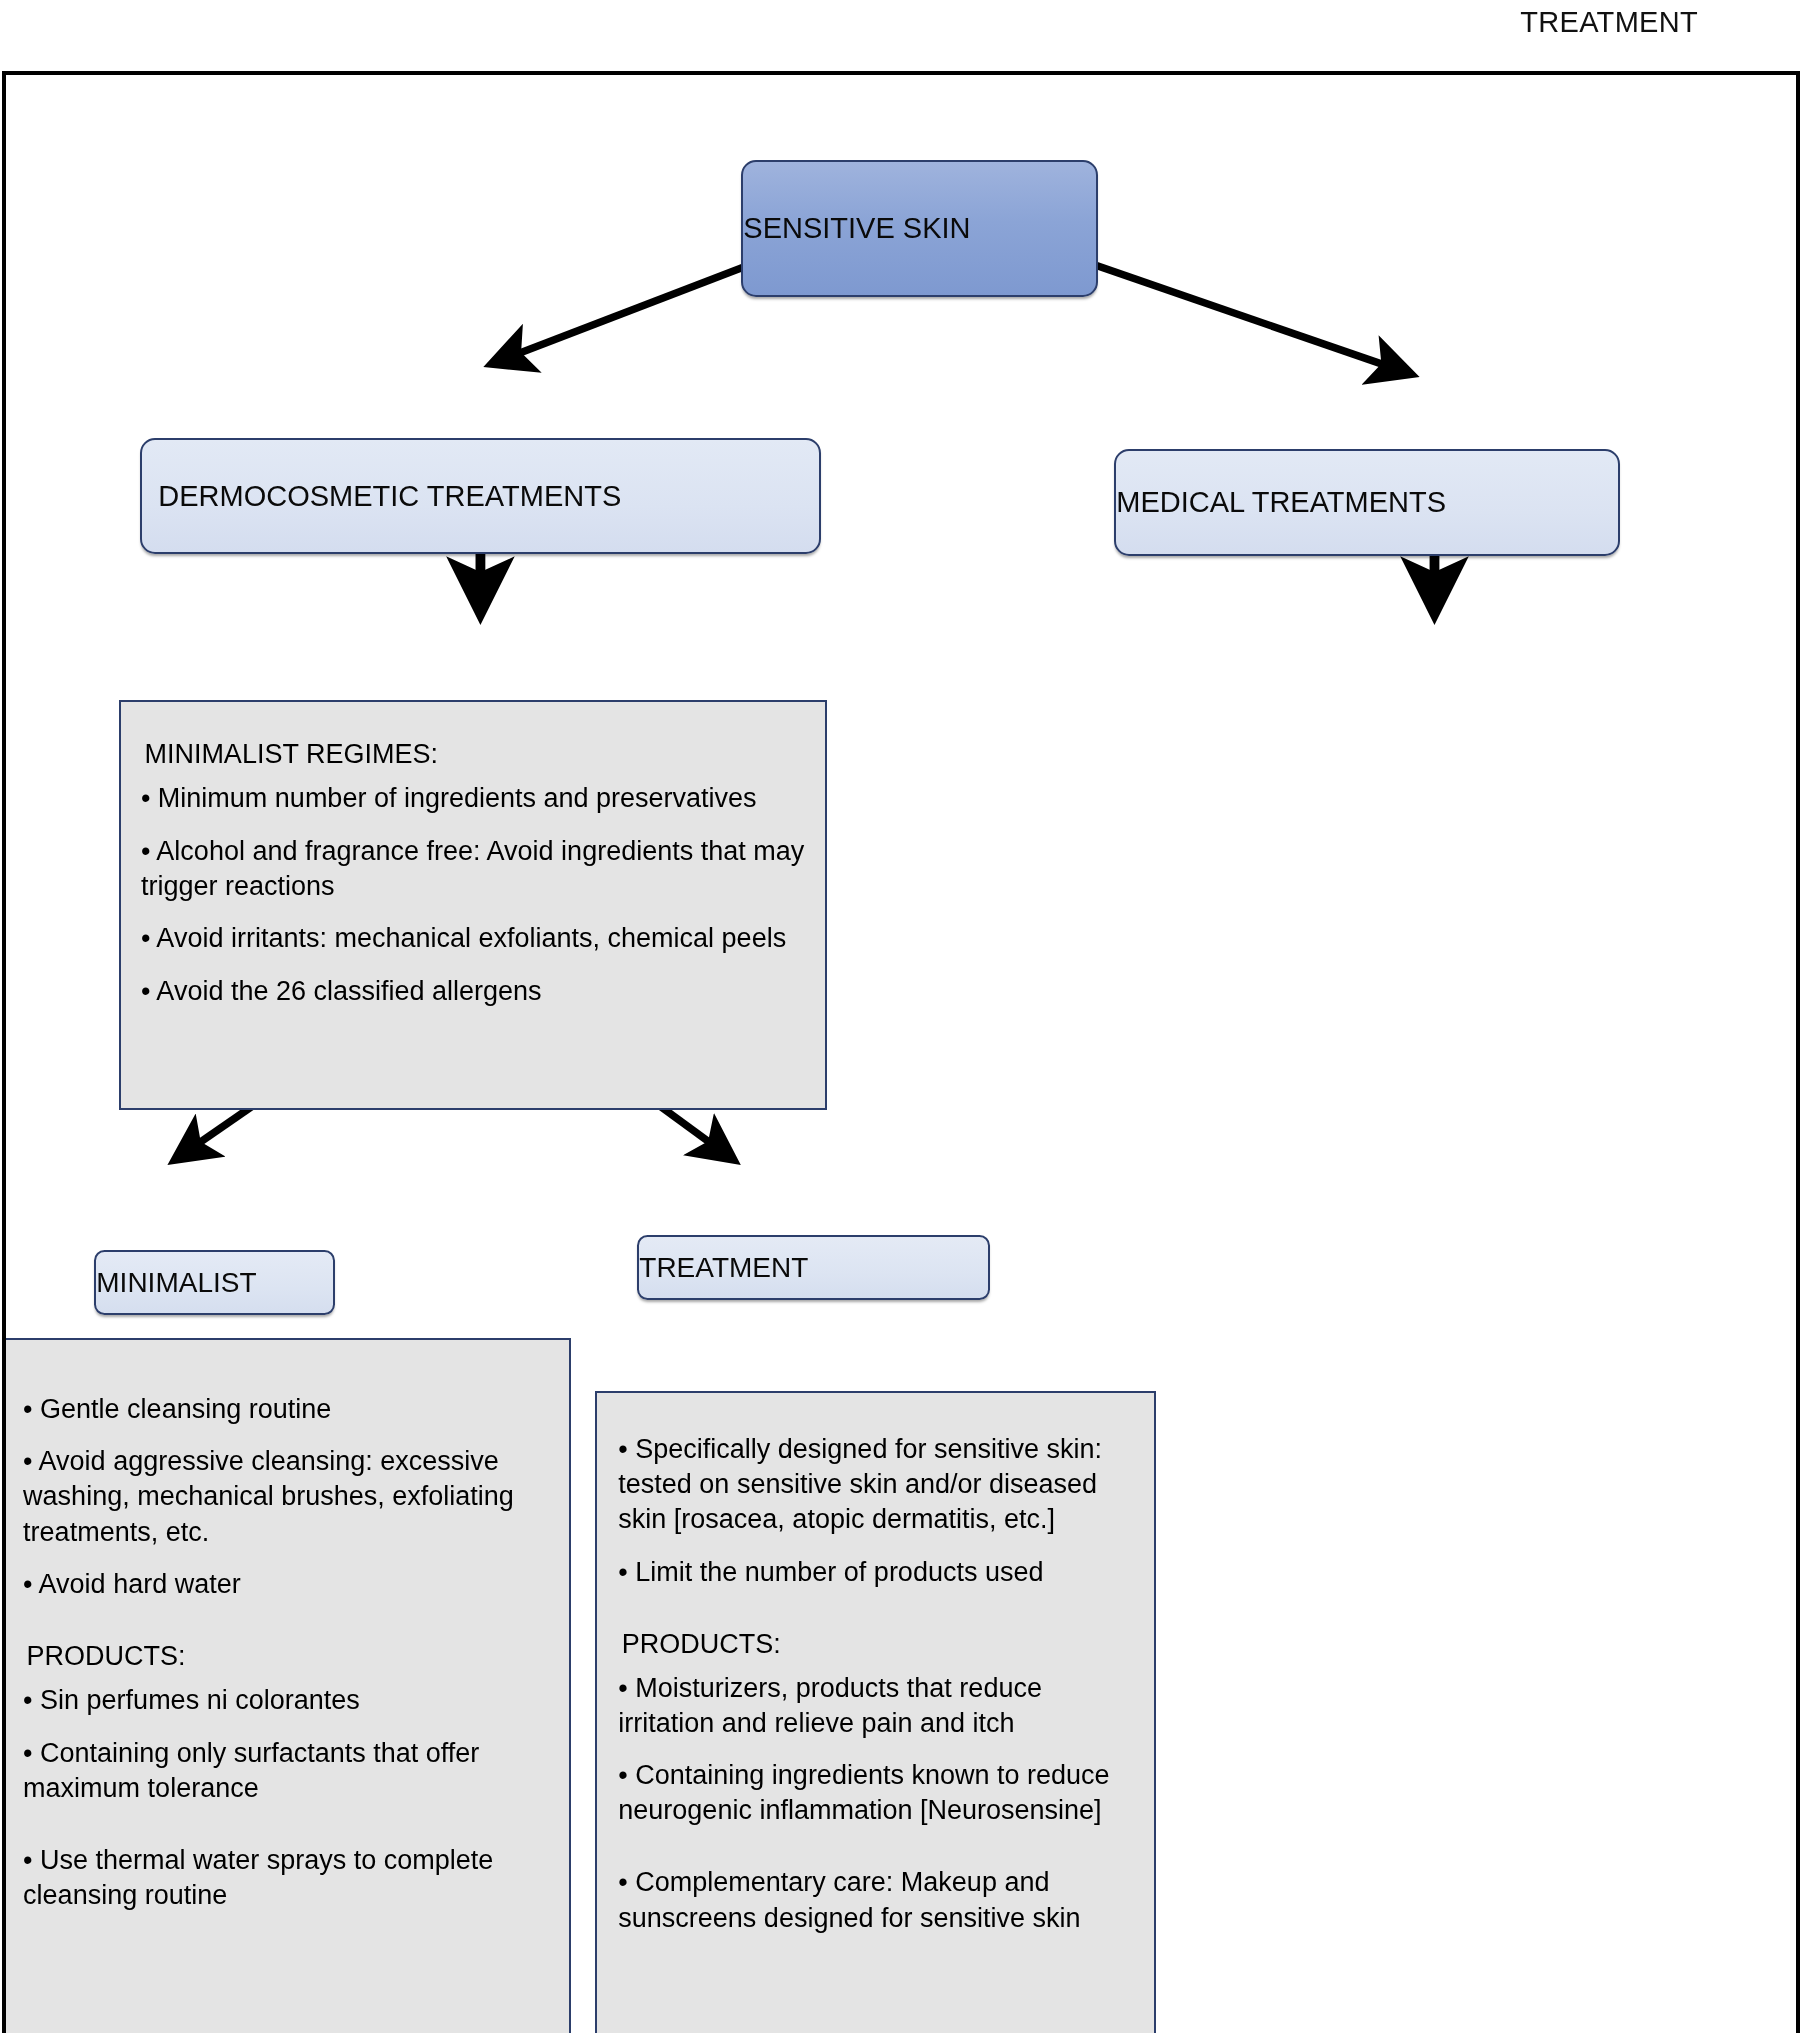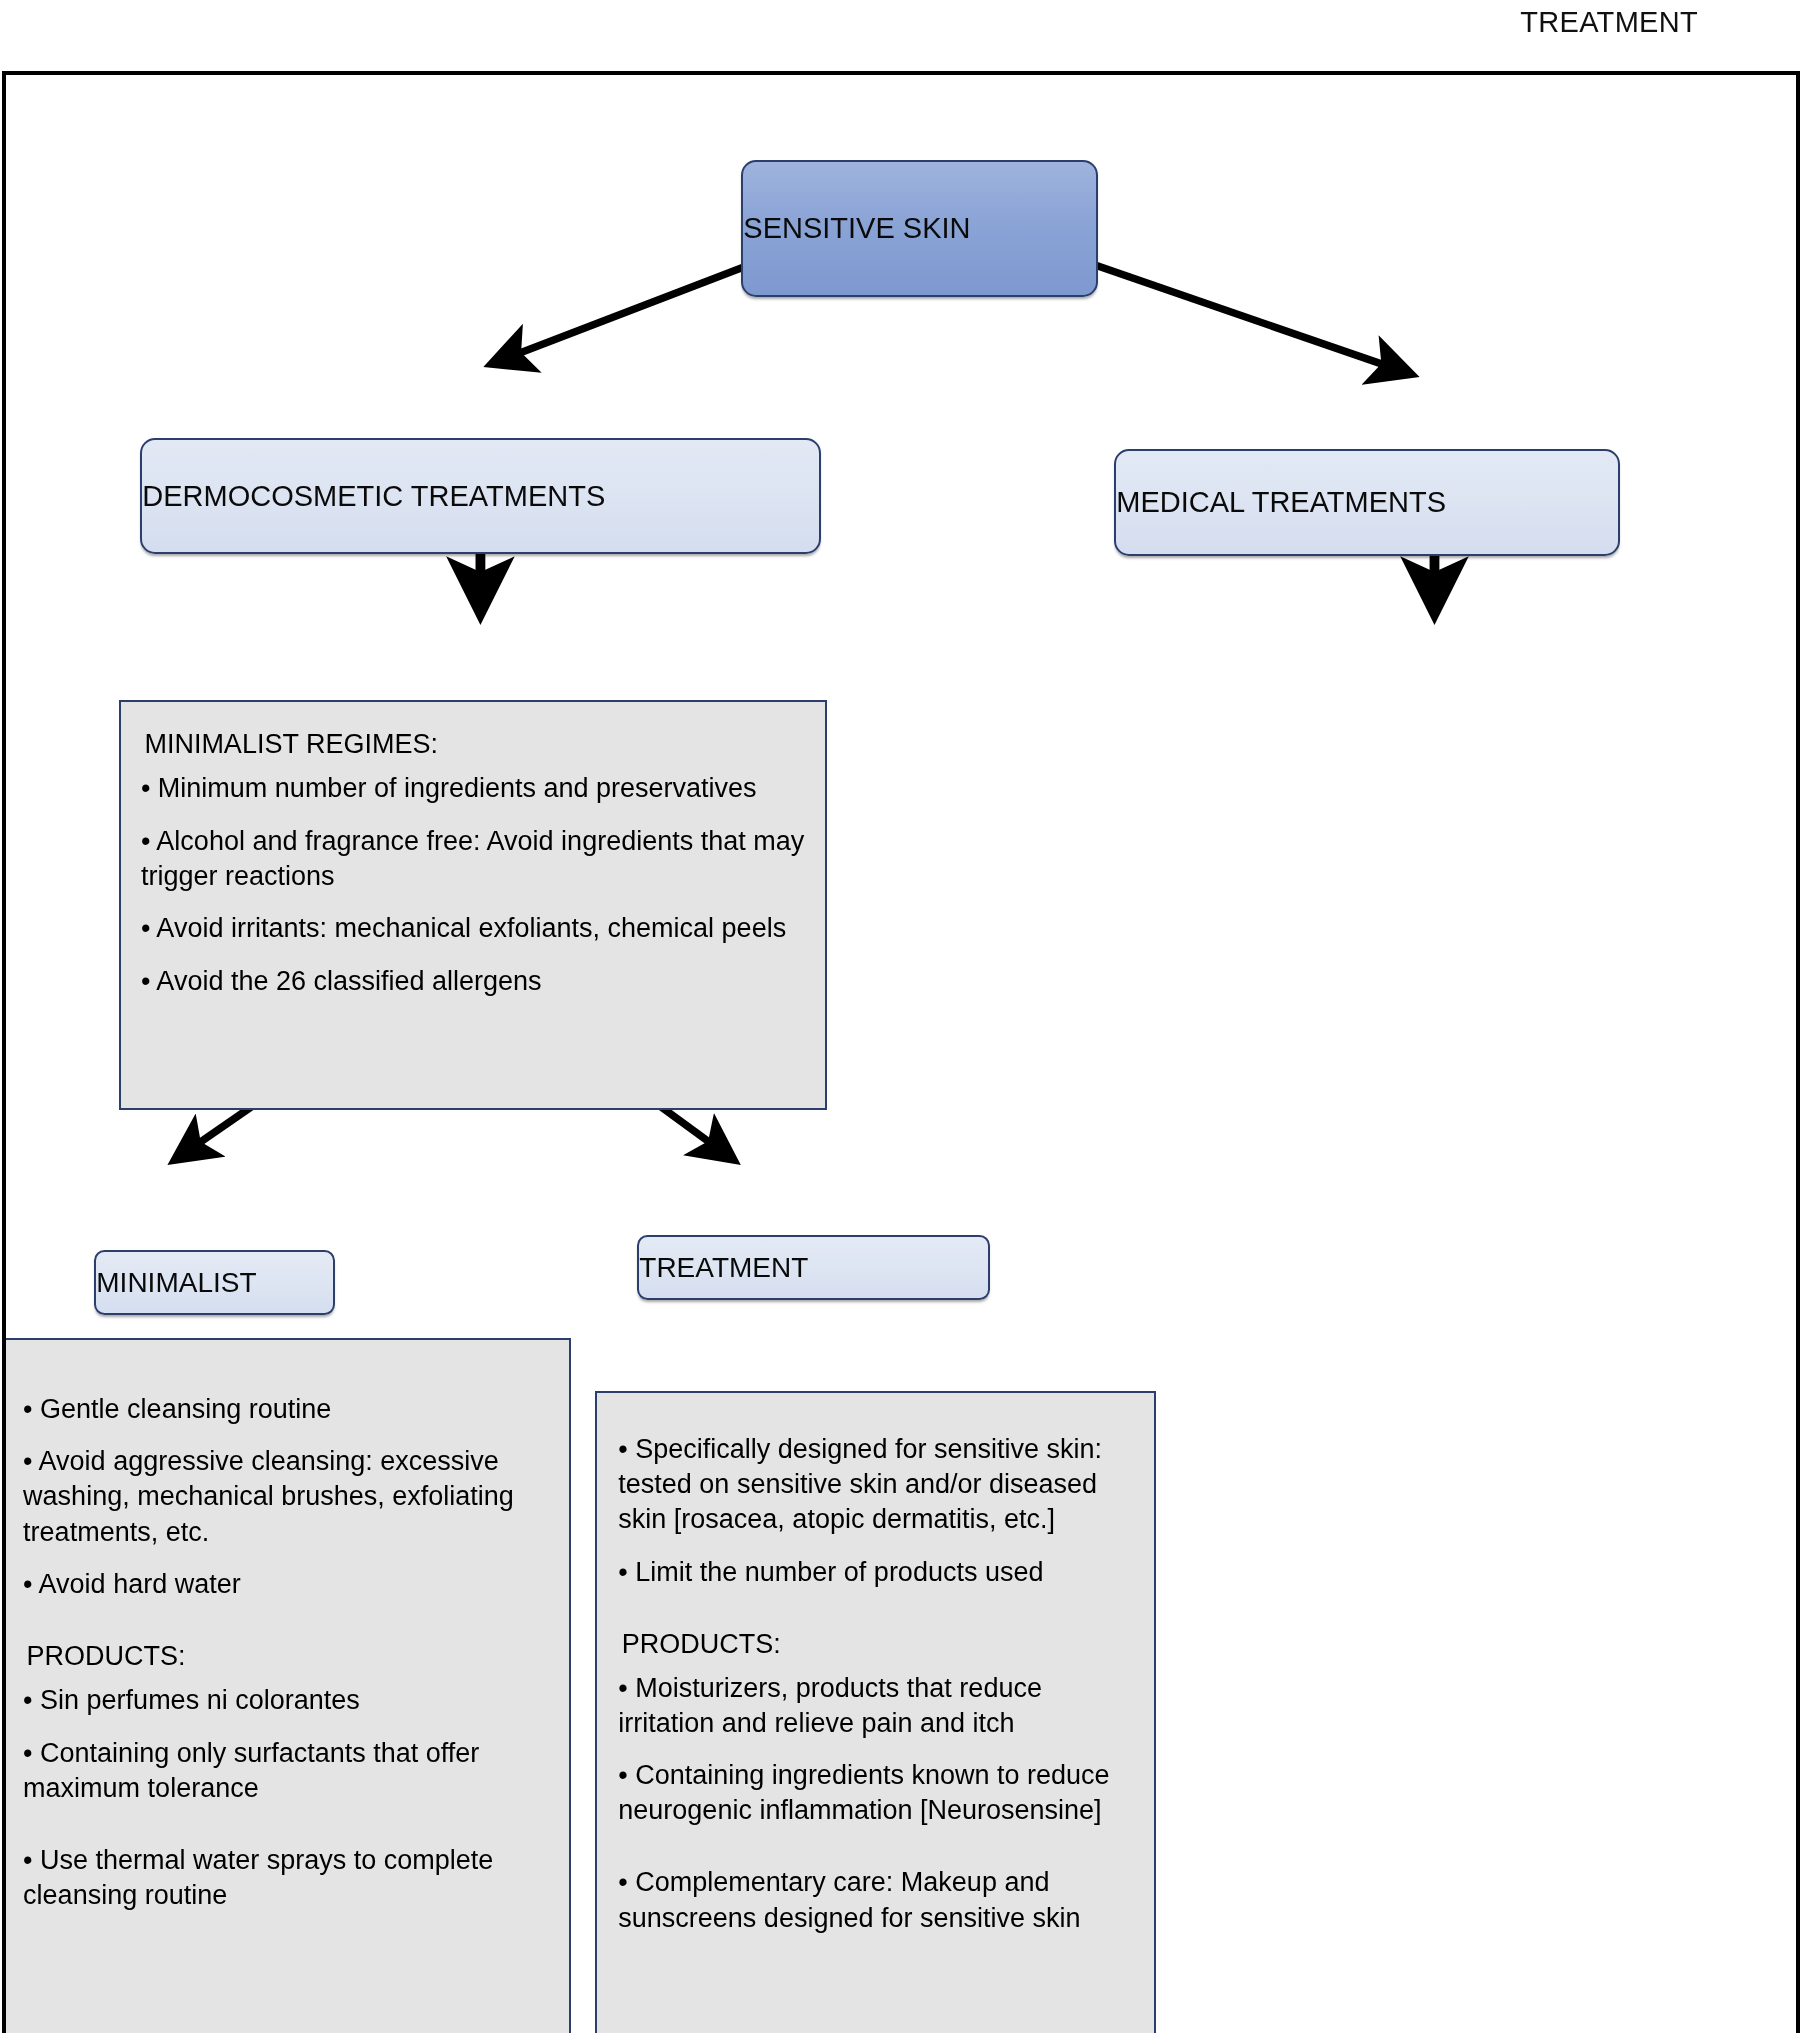--- a/index.html
+++ b/index.html
@@ -94,40 +94,40 @@
   .panel .pitem {
     display: block;
     margin-bottom: 17.3px;
   }
   .panel .pitem:last-child { margin-bottom: 0; }
   .panel .pgap { display: block; height: 19.6px; }
 
   
   #panel-minimalist {
     left: 113px; top: 625px; width: 708px; height: 410px;
-    padding-top: 25px;
+    padding-top: 35px;
   }
   #panel-medical {
     left: 1080px; top: 623px; width: 682px; height: 386px;
     padding: 0 17.3px 0 46px;
     display: flex; align-items: center;
   }
   #panel-cleansing {
     left: -9.2px; top: 1263px; width: 574px; height: 698px;
     padding: 52px 17.3px 0 24px;
   }
   #panel-treatment {
     left: 589px; top: 1268px; width: 561px; height: 693px;
     padding: 39px 15px 0 21px;
     margin-top: 48px;
   }
 
   
   #node-root          { left: 735px; top: 85px;  width: 357px;  height: 137px; }
-  #node-dermocosmetic { left: 134px;  top: 363px;  width: 681px; height: 116px; }
+  #node-dermocosmetic { left: 134px;  top: 363px;  width: 681px; height: 116px; padding-left: 16px; }
   #node-medical       { left: 1108px; top: 374px;  width: 506px; height: 107px; }
   #node-cleansing     { left: 88px;  top: 1175px; width: 241px;  height: 65px; }
   #node-treatment     { left: 631px; top: 1160px; width: 353px;  height: 65px; }
 
   
   #connectors {
     position: absolute;
     left: 0; top: 0;
     width: 1798px; height: 1962px;
     pointer-events: none;

